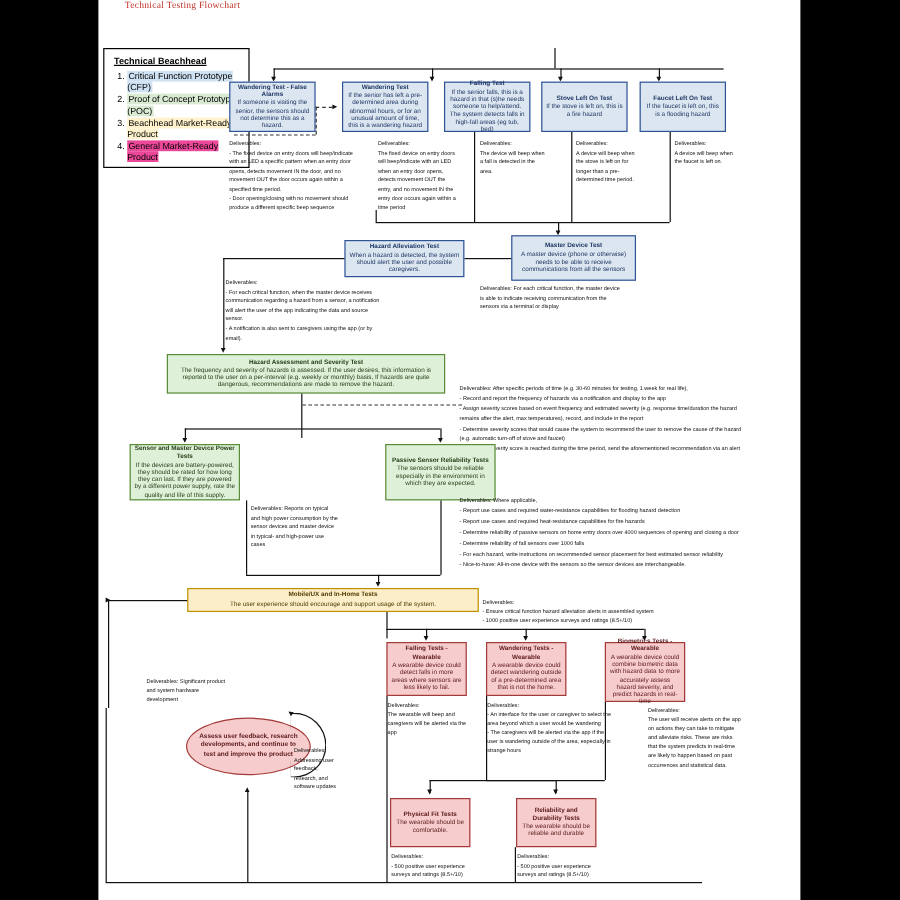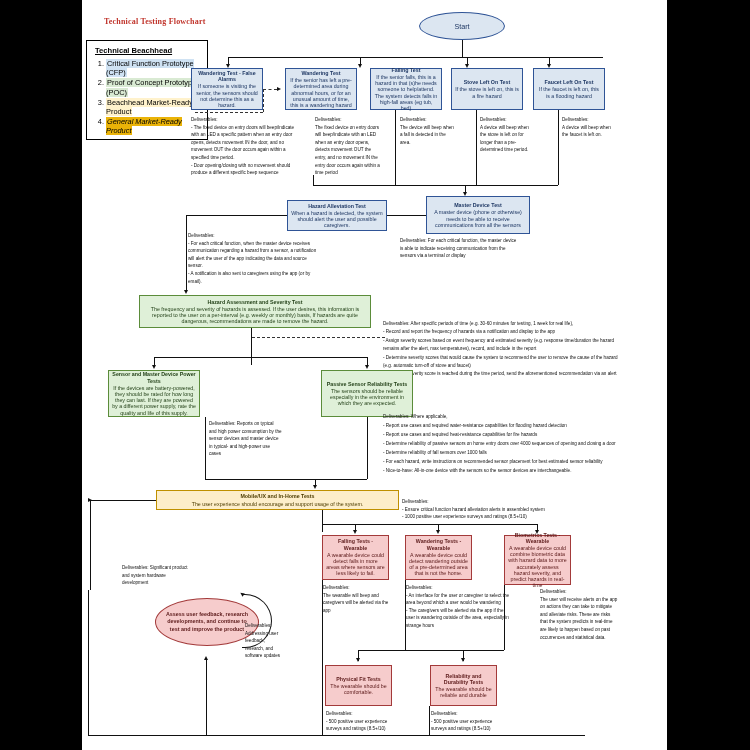--- a/index.html
+++ b/index.html
@@ -32,21 +32,21 @@
     font-family:"Liberation Sans",sans-serif;
   }
   .legend ol{margin:0;padding-left:13px;}
   .legend li{
     font-size:7.4px;line-height:9.2px;color:#000;margin-bottom:1px;
   }
   .legend li span{padding:0 1px;}
   .hl-blue{background:#cfe2f3;}
   .hl-green{background:#d9ead3;}
   .hl-yellow{background:#fff2cc;}
-  .hl-pink{background:#eab308;font-style:italic;}
+  .hl-pink{background:#ec4899;}
 
   
   .node{
     border:1px solid #2f5496;background:#dce6f1;
     text-align:center;padding:3px 3px;
     font-size:5.3px;line-height:6.2px;color:#1f3864;
     display:flex;flex-direction:column;justify-content:center;
   }
   .node .hd{font-weight:bold;display:block;margin-bottom:1px;}
   .node.green{border-color:#5b8c3a;background:#dff0d8;color:#1f3d14;}
@@ -88,35 +88,32 @@
   .loop{
     border:1px solid #111;border-left:none;
     border-radius:0 28px 28px 0;background:none;
   }
 </style>
 </head>
 <body>
 
 <div id="canvas">
 
-  <div class="abs doc-title" style="left:22px;top:17px;font-weight:bold;">Technical Testing Flowchart</div>
+  <div class="abs doc-title" style="left:22px;top:0;">Technical Testing Flowchart</div>
 
   <div class="abs legend" style="left:4px;top:40px;width:122px;height:100px;">
     <div class="legend-title">Technical Beachhead</div>
     <ol>
       <li><span class="hl-blue">Critical Function Prototype (CFP)</span></li>
       <li><span class="hl-green">Proof of Concept Prototype (POC)</span></li>
       <li><span class="hl-yellow">Beachhead Market-Ready Product</span></li>
       <li><span class="hl-pink">General Market-Ready Product</span></li>
     </ol>
   </div>
 
-  <div class="abs ellipse" style="left:337px;top:12px;width:86px;height:28px;">
-    <span>Start</span>
-  </div>
 
   <div class="abs ln v" style="left:380px;top:40px;height:17px;"></div>
   <div class="abs ln h" style="left:146px;top:57px;width:375px;"></div>
   <div class="abs ln v" style="left:146px;top:57px;height:9px;"></div>
   <div class="abs arw down" style="left:143.5px;top:64px;"></div>
   <div class="abs ln v" style="left:278px;top:57px;height:9px;"></div>
   <div class="abs arw down" style="left:275.5px;top:64px;"></div>
   <div class="abs ln v" style="left:385px;top:57px;height:9px;"></div>
   <div class="abs arw down" style="left:382.5px;top:64px;"></div>
   <div class="abs ln v" style="left:467px;top:57px;height:9px;"></div>

